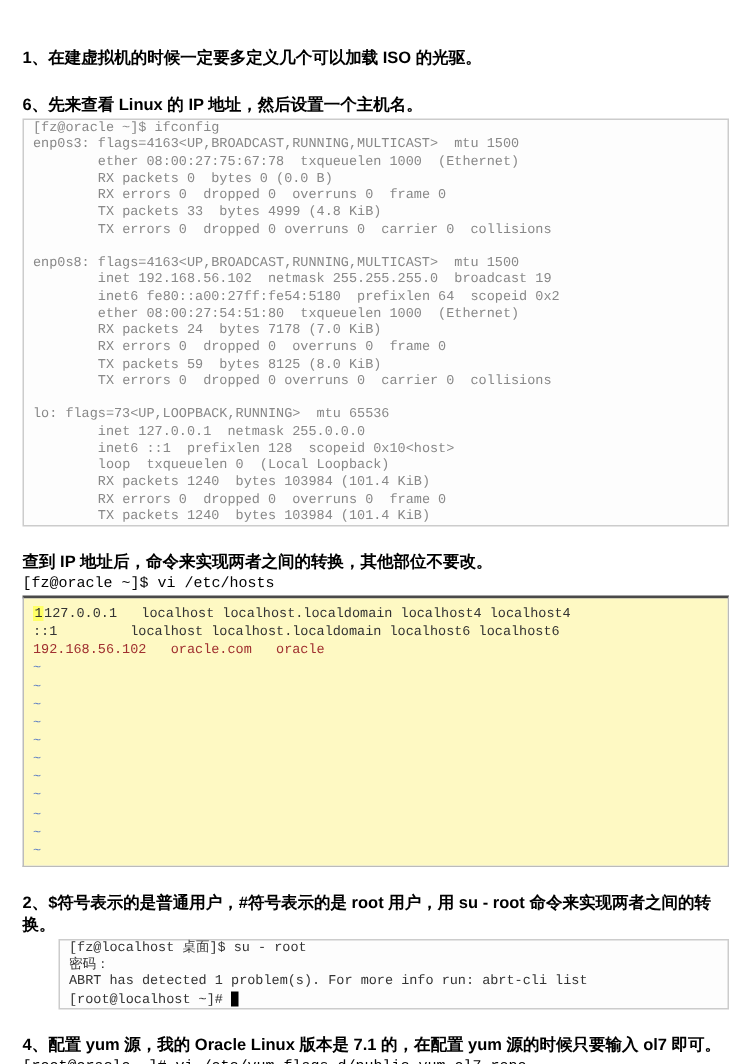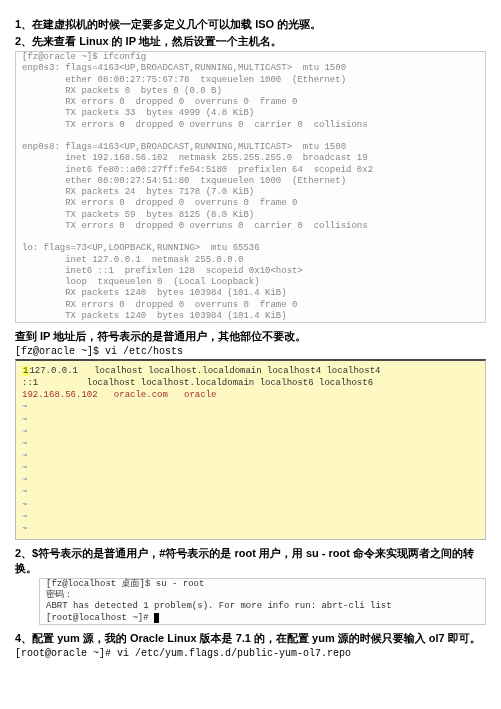--- a/index.html
+++ b/index.html
@@ -6,21 +6,21 @@
     margin: 0;
     padding: 15px;
     font-family: "Microsoft YaHei", SimSun, Arial, sans-serif;
     font-size: 11px;
     background: #fff;
     width: 471px;
     color: #000;
   }
   .step {
     font-weight: bold;
-    margin: 2px 0 2px 0;
+    margin: 16px 0 2px 0;
     font-size: 11px;
   }
   .terminal {
     background: #fdfdfd;
     border: 1px solid #ccc;
     padding: 0 6px;
     font-family: "Courier New", monospace;
     font-size: 9px;
     line-height: 1.25;
     white-space: pre-wrap;
@@ -93,21 +93,21 @@
     content: "↖";
     font-size:10px;
     position:relative;
     top:-2px;
   }
 </style>
 </head>
 <body>
 
 <div class="step">1、在建虚拟机的时候一定要多定义几个可以加载 ISO 的光驱。</div>
-<div class="step">2、先来查看 Linux 的 IP 地址，然后设置一个主机名。</div>
+<div class="step">6、先来查看 Linux 的 IP 地址，然后设置一个主机名。</div>
 
 <div class="terminal terminal-light">[fz@oracle ~]$ ifconfig
 enp0s3: flags=4163&lt;UP,BROADCAST,RUNNING,MULTICAST&gt;  mtu 1500
         ether 08:00:27:75:67:78  txqueuelen 1000  (Ethernet)
         RX packets 0  bytes 0 (0.0 B)
         RX errors 0  dropped 0  overruns 0  frame 0
         TX packets 33  bytes 4999 (4.8 KiB)
         TX errors 0  dropped 0 overruns 0  carrier 0  collisions
 
 enp0s8: flags=4163&lt;UP,BROADCAST,RUNNING,MULTICAST&gt;  mtu 1500
@@ -120,21 +120,21 @@
         TX errors 0  dropped 0 overruns 0  carrier 0  collisions
 
 lo: flags=73&lt;UP,LOOPBACK,RUNNING&gt;  mtu 65536
         inet 127.0.0.1  netmask 255.0.0.0
         inet6 ::1  prefixlen 128  scopeid 0x10&lt;host&gt;
         loop  txqueuelen 0  (Local Loopback)
         RX packets 1240  bytes 103984 (101.4 KiB)
         RX errors 0  dropped 0  overruns 0  frame 0
         TX packets 1240  bytes 103984 (101.4 KiB)</div>
 
-<div class="step">查到 IP 地址后，符号表示的是普通用户，其他部位不要改。</div>
+<div class="step">查到 IP 地址后，命令来实现两者之间的转换，其他部位不要改。</div>
 
 <div class="cmd-line">[fz@oracle ~]$ vi /etc/hosts</div>
 
 <div class="window">
   <div class="winbody"><span class="highlight">1</span><span>127.0.0.1   localhost localhost.localdomain localhost4 localhost4</span>
 <span>::1         localhost localhost.localdomain localhost6 localhost6</span>
 <span class="redish">192.168.56.102</span>   <span class="redish">oracle.com</span>   <span class="redish">oracle</span>
 <span class="tilde">~</span>
 <span class="tilde">~</span>
 <span class="tilde">~</span>

